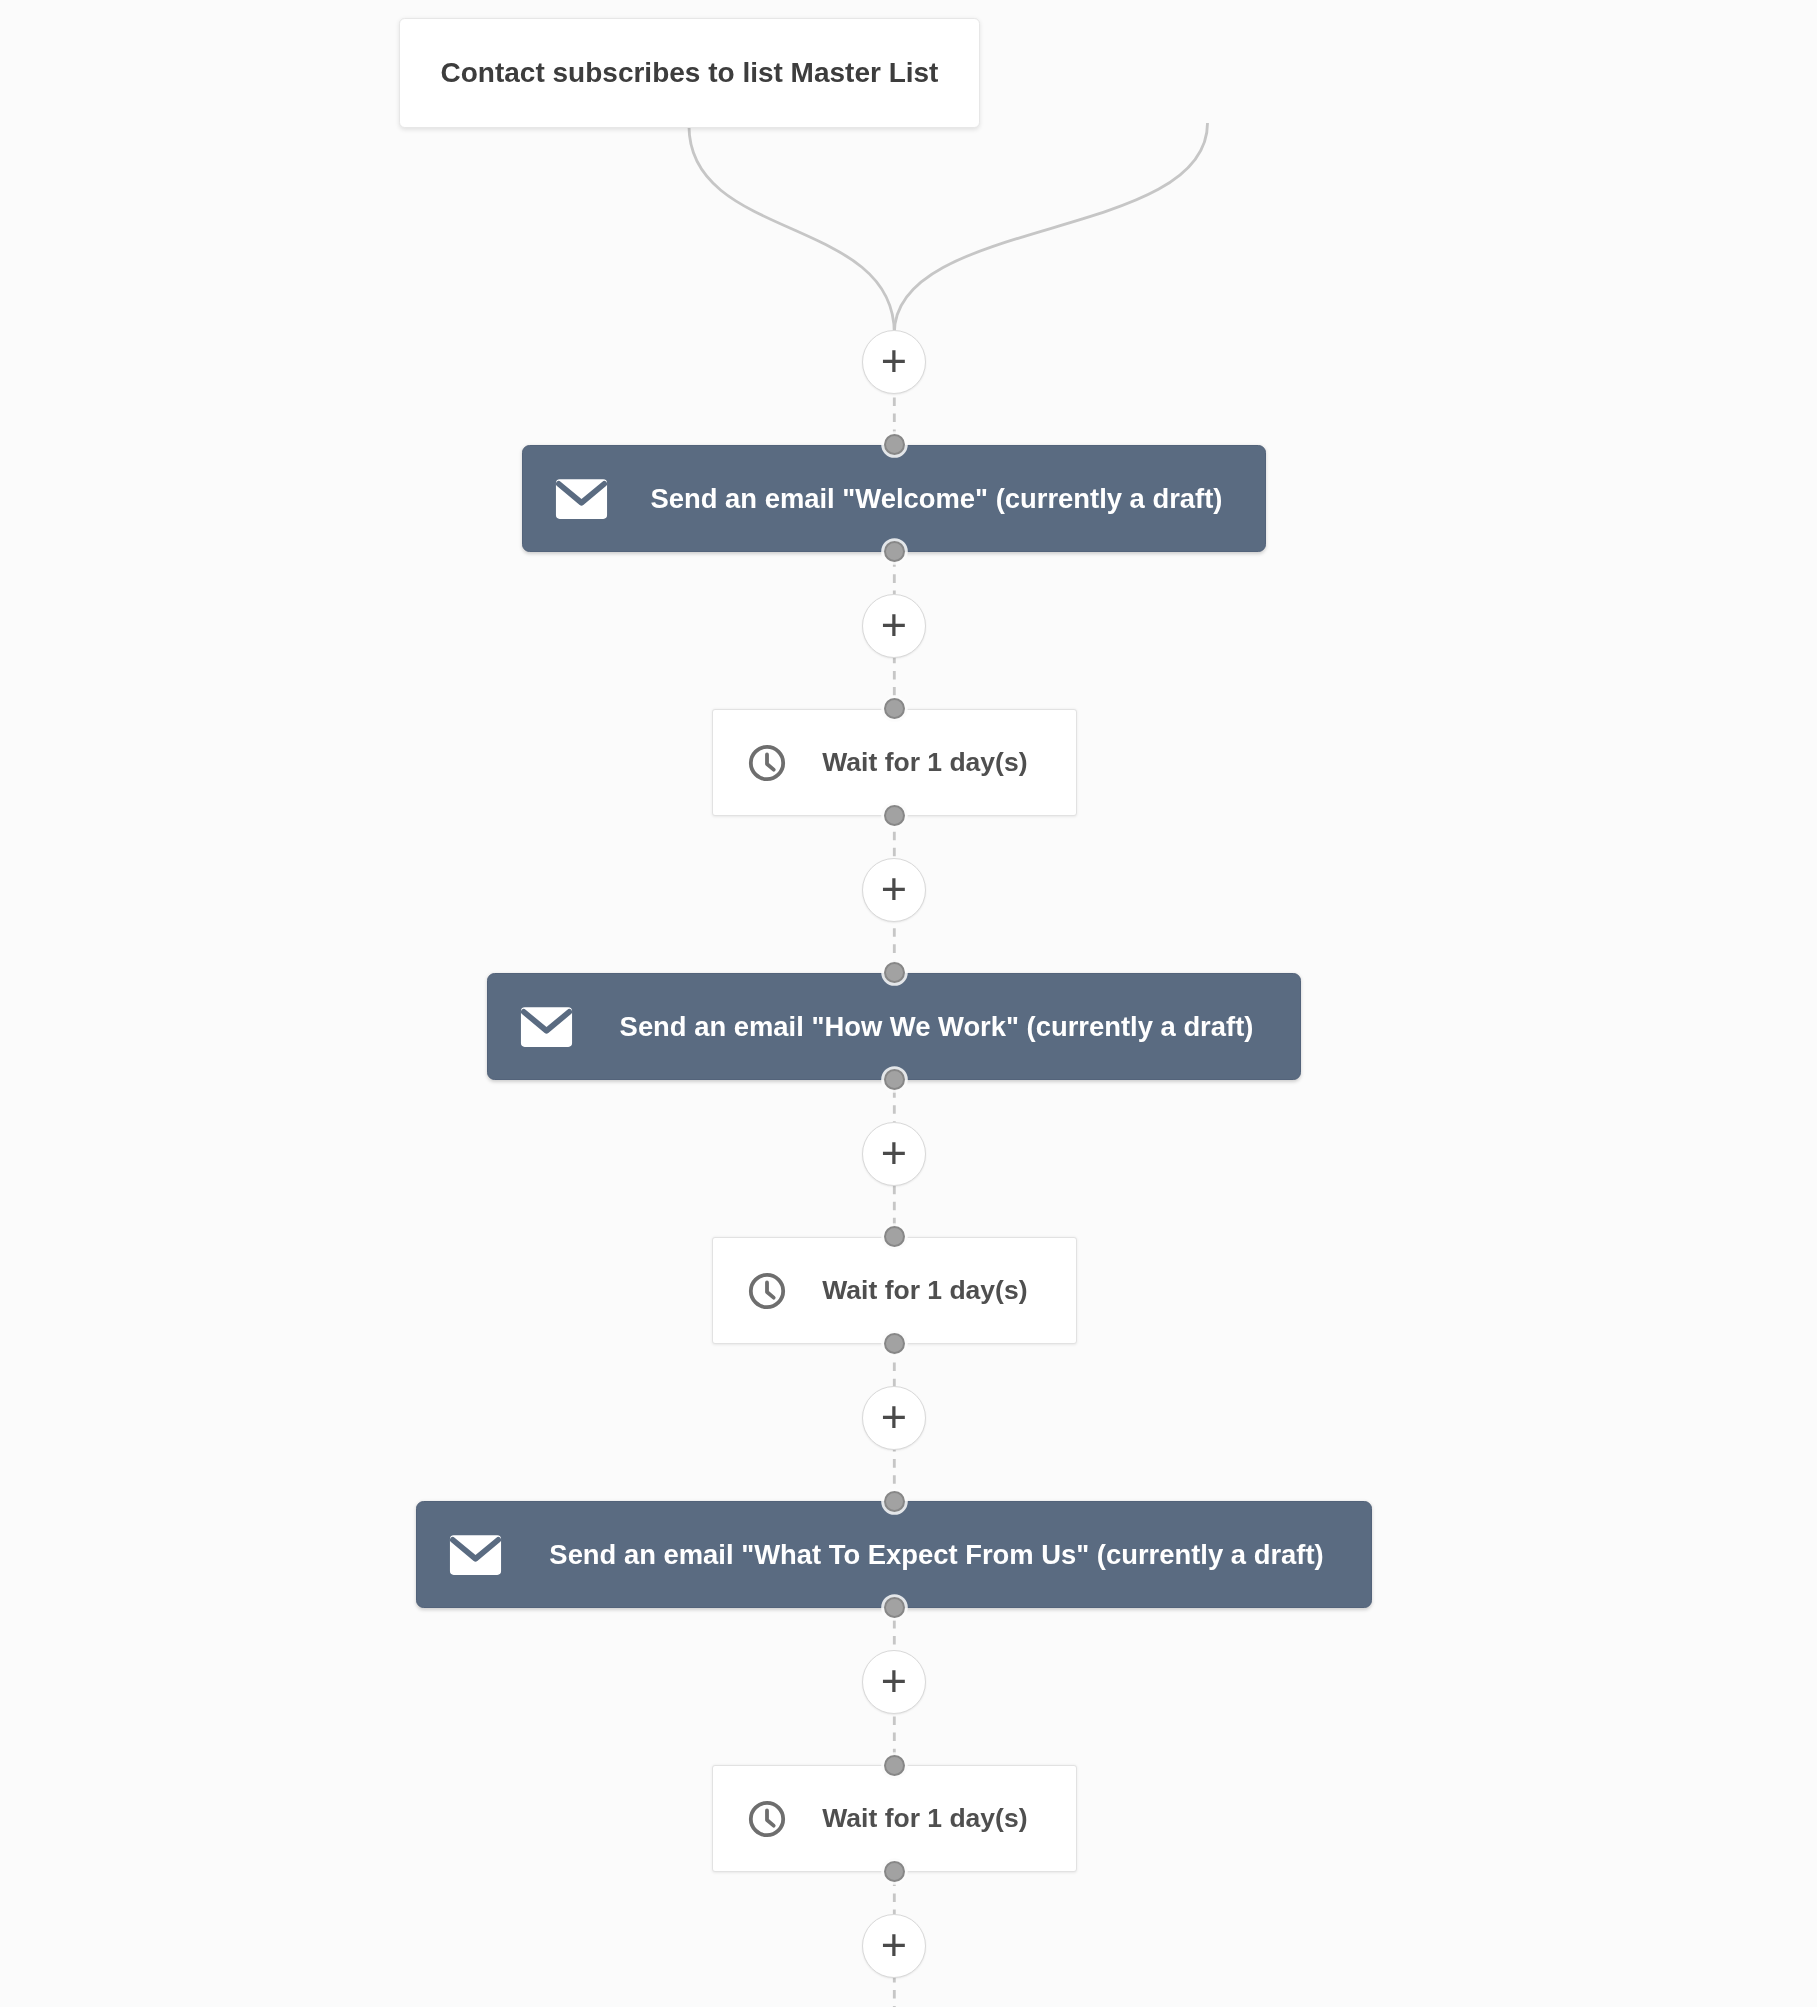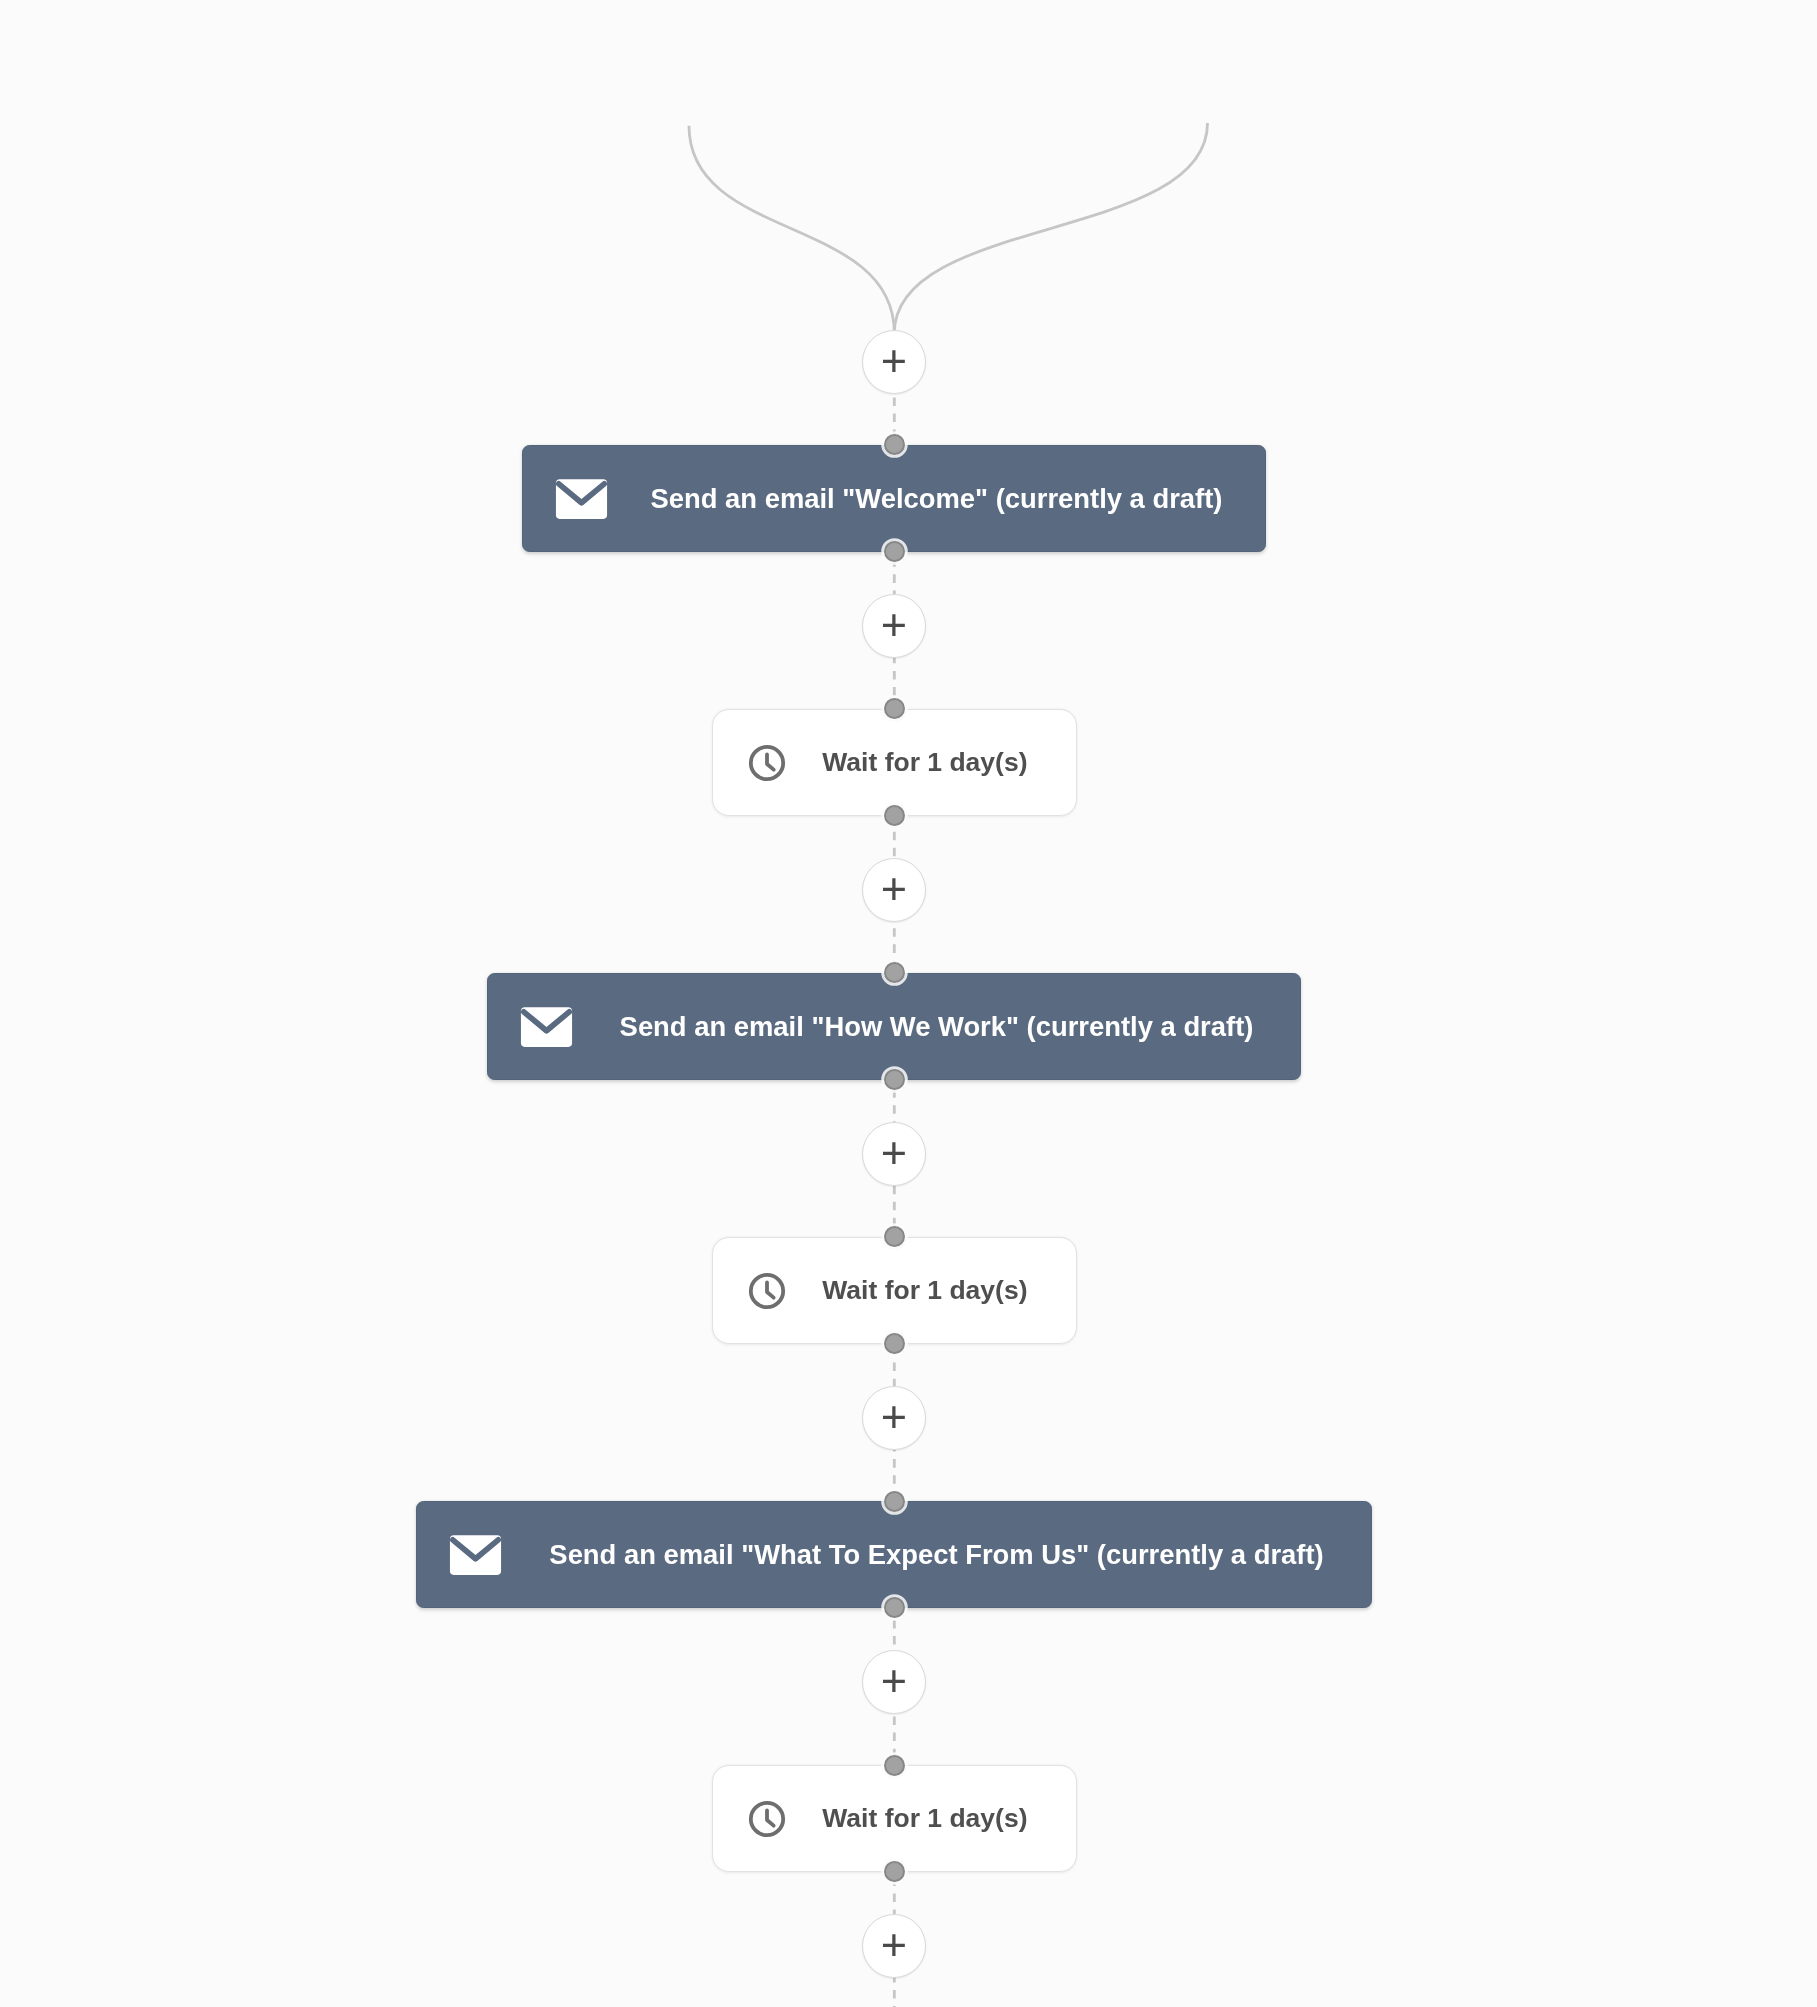--- a/index.html
+++ b/index.html
@@ -75,21 +75,21 @@
     flex: 1; text-align: center;
     font-size: 27.4px; font-weight: 700; color: #ffffff;
     white-space: nowrap; padding: 0 19px;
   }
 
   .wait-box {
     position: absolute; z-index: 3;
     width: 365px; height: 107px;
     background: #ffffff;
     border: 1.9px solid #e2e2e2;
-    border-radius: 17px;
+    border-radius: 3px;
     box-sizing: border-box;
     box-shadow: 0 0.9px 2.8px rgba(0,0,0,0.08);
     display: flex; align-items: center;
     cursor: pointer;
   }
   .wait-box .step-icon { margin-left: 34px; display: flex; }
   .wait-label {
     flex: 1; text-align: center;
     font-size: 26.5px; font-weight: 700; color: #4f4f4f;
     white-space: nowrap; padding-right: 13.2px;
@@ -110,20 +110,23 @@
 <body>
 
 <div class="canvas">
 
   <svg class="connectors" width="1817" height="2007" viewBox="0 0 1920 2121">
     <path class="curve" d="M728,133 C728,255 945,228 945,352"></path>
     <path class="curve" d="M1276,130 C1276,255 945,228 945,352"></path>
     <line class="dashline" x1="945" y1="352" x2="945" y2="2121"></line>
   </svg>
 
+  <div class="trigger-card" style="left:399px; top:18px; width:579px; height:108px;">
+    <span class="trigger-label">Contact subscribes to list Master List</span>
+  </div>
 
 
   <button class="plus" style="left:862px; top:330px;">
     <span class="plus-glyph">+</span>
   </button>
   <button class="plus" style="left:862px; top:594px;">
     <span class="plus-glyph">+</span>
   </button>
   <button class="plus" style="left:862px; top:858px;">
     <span class="plus-glyph">+</span>

